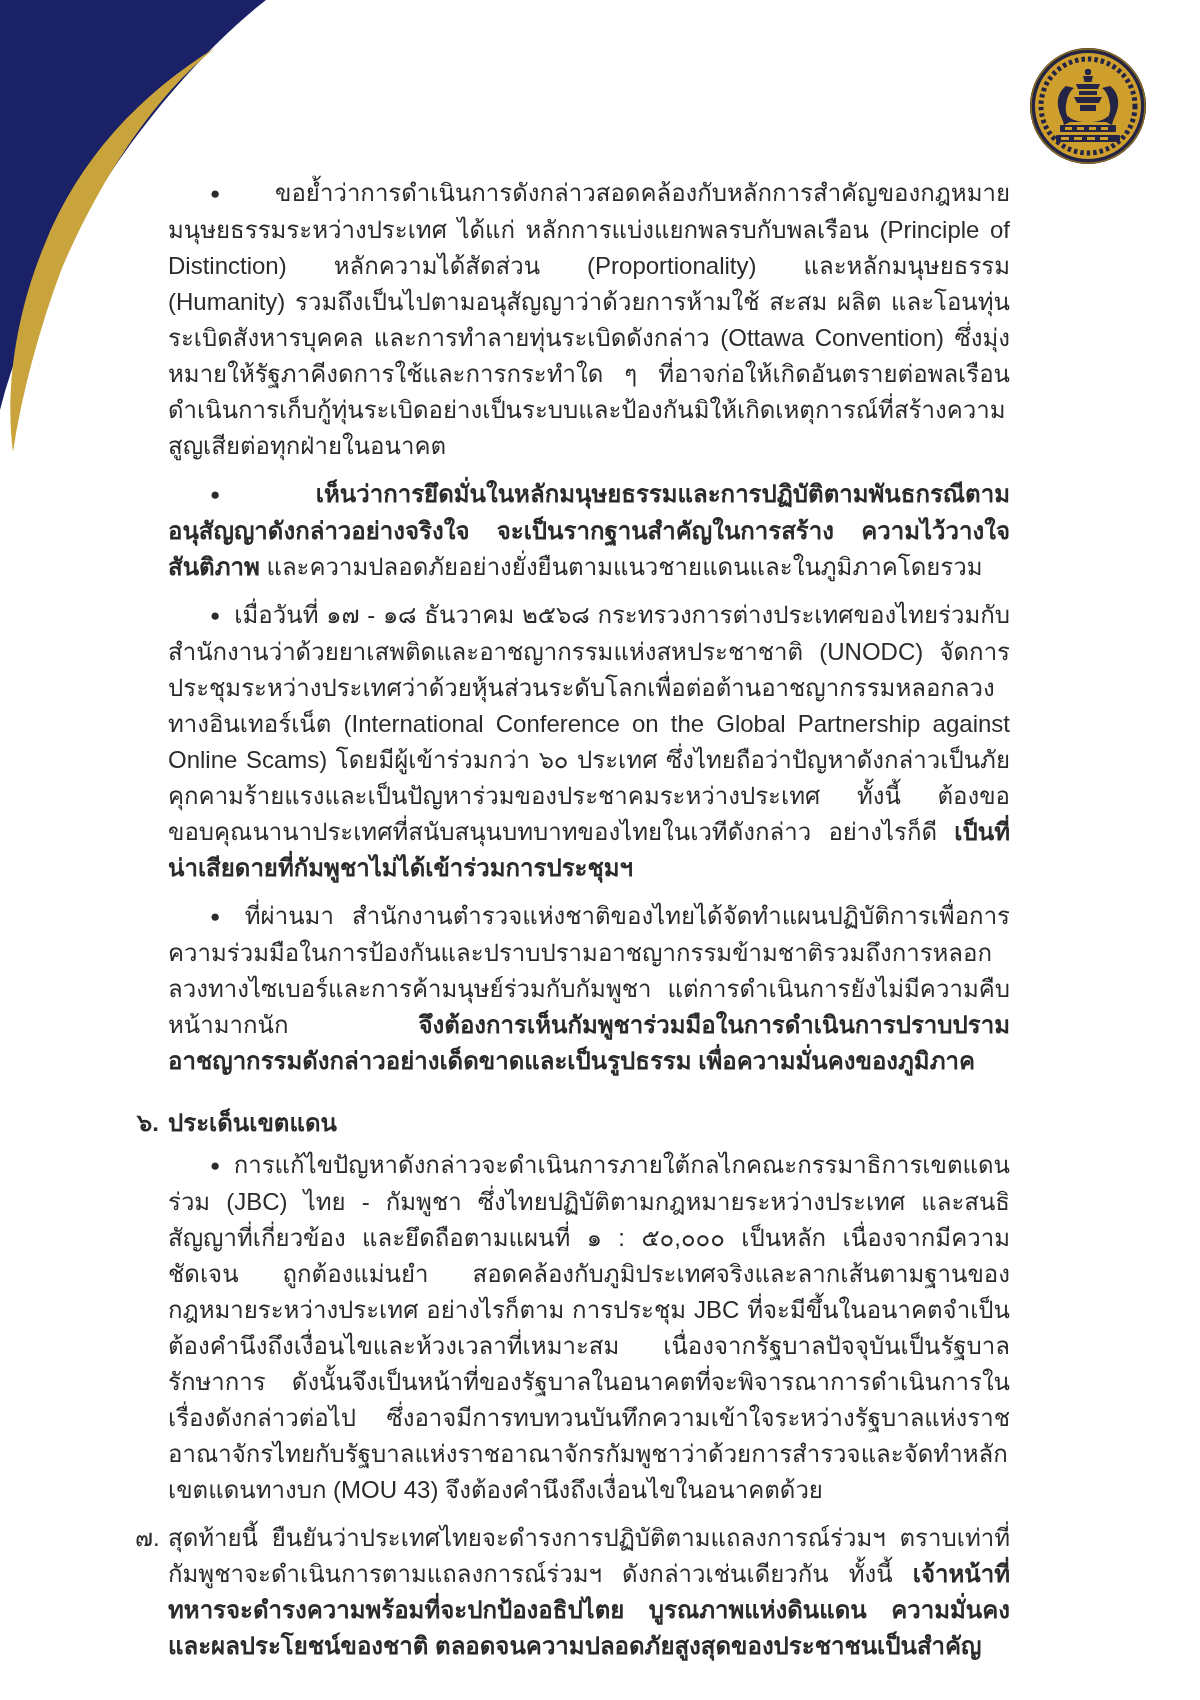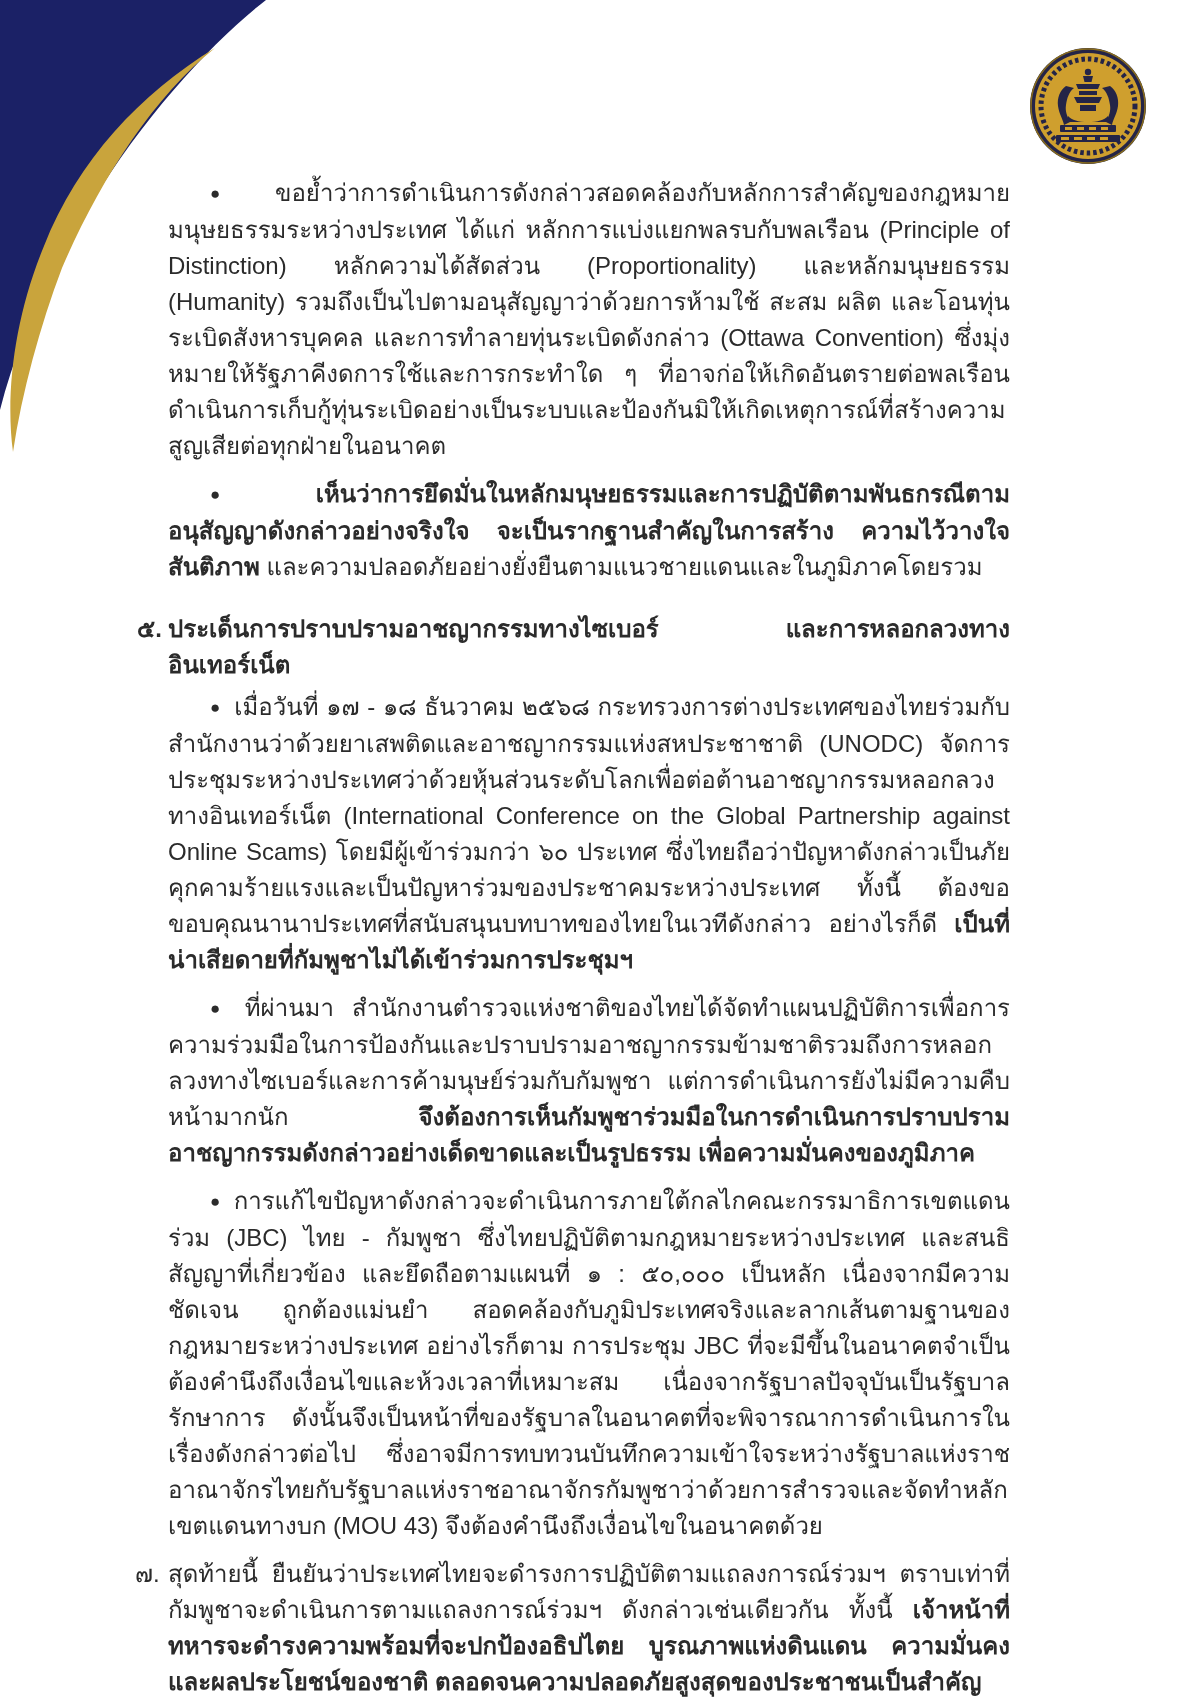--- a/index.html
+++ b/index.html
@@ -72,25 +72,25 @@
       <circle cx="60" cy="60" r="57" fill="none" stroke="#8a6d1c" stroke-width="1.5"></circle>
     </svg>
   </div>
 
   <div class="content">
 
     <p class="para"><span class="bullet">●</span><span><span>ขอย้ำว่าการดำเนินการดังกล่าวสอดคล้องกับหลักการสำคัญของกฎหมายมนุษยธรรมระหว่างประเทศ ได้แก่ หลักการแบ่งแยกพลรบกับพลเรือน (Principle of Distinction) หลักความได้สัดส่วน (Proportionality) และหลักมนุษยธรรม (Humanity) รวมถึงเป็นไปตามอนุสัญญาว่าด้วยการห้ามใช้ สะสม ผลิต และโอนทุ่นระเบิดสังหารบุคคล และการทำลายทุ่นระเบิดดังกล่าว (Ottawa Convention) ซึ่งมุ่งหมายให้รัฐภาคีงดการใช้และการกระทำใด ๆ ที่อาจก่อให้เกิดอันตรายต่อพลเรือนดำเนินการเก็บกู้ทุ่นระเบิดอย่างเป็นระบบและป้องกันมิให้เกิดเหตุการณ์ที่สร้างความสูญเสียต่อทุกฝ่ายในอนาคต</span></span></p>
 
     <p class="para"><span class="bullet">●</span><span><span class="seg-b">เห็นว่าการยึดมั่นในหลักมนุษยธรรมและการปฏิบัติตามพันธกรณีตามอนุสัญญาดังกล่าวอย่างจริงใจ จะเป็นรากฐานสำคัญในการสร้าง ความไว้วางใจ สันติภาพ</span><span> และความปลอดภัยอย่างยั่งยืนตามแนวชายแดนและในภูมิภาคโดยรวม</span></span></p>
 
-    <div class="section-heading"><span class="sec-num">๕.</span><span>ประเด็นการปราบปรามอาชญากรรมทางไซเบอร์ และการหลอกลวงทางอินเทอร์เน็ต</span></div>
 
     <p class="para"><span class="bullet">●</span><span><span>เมื่อวันที่ ๑๗ - ๑๘ ธันวาคม ๒๕๖๘ กระทรวงการต่างประเทศของไทยร่วมกับสำนักงานว่าด้วยยาเสพติดและอาชญากรรมแห่งสหประชาชาติ (UNODC) จัดการประชุมระหว่างประเทศว่าด้วยหุ้นส่วนระดับโลกเพื่อต่อต้านอาชญากรรมหลอกลวงทางอินเทอร์เน็ต (International Conference on the Global Partnership against Online Scams) โดยมีผู้เข้าร่วมกว่า ๖๐ ประเทศ ซึ่งไทยถือว่าปัญหาดังกล่าวเป็นภัยคุกคามร้ายแรงและเป็นปัญหาร่วมของประชาคมระหว่างประเทศ ทั้งนี้ ต้องขอขอบคุณนานาประเทศที่สนับสนุนบทบาทของไทยในเวทีดังกล่าว อย่างไรก็ดี </span><span class="seg-b">เป็นที่น่าเสียดายที่กัมพูชาไม่ได้เข้าร่วมการประชุมฯ</span></span></p>
 
     <p class="para"><span class="bullet">●</span><span><span>ที่ผ่านมา สำนักงานตำรวจแห่งชาติของไทยได้จัดทำแผนปฏิบัติการเพื่อการความร่วมมือในการป้องกันและปราบปรามอาชญากรรมข้ามชาติรวมถึงการหลอกลวงทางไซเบอร์และการค้ามนุษย์ร่วมกับกัมพูชา แต่การดำเนินการยังไม่มีความคืบหน้ามากนัก </span><span class="seg-b">จึงต้องการเห็นกัมพูชาร่วมมือในการดำเนินการปราบปรามอาชญากรรมดังกล่าวอย่างเด็ดขาดและเป็นรูปธรรม เพื่อความมั่นคงของภูมิภาค</span></span></p>
 
+    <div class="section-heading"><span class="sec-num">๖.</span><span>ประเด็นเขตแดน</span></div>
 
     <p class="para"><span class="bullet">●</span><span><span>การแก้ไขปัญหาดังกล่าวจะดำเนินการภายใต้กลไกคณะกรรมาธิการเขตแดนร่วม (JBC) ไทย - กัมพูชา ซึ่งไทยปฏิบัติตามกฎหมายระหว่างประเทศ และสนธิสัญญาที่เกี่ยวข้อง และยึดถือตามแผนที่ ๑ : ๕๐,๐๐๐ เป็นหลัก เนื่องจากมีความชัดเจน ถูกต้องแม่นยำ สอดคล้องกับภูมิประเทศจริงและลากเส้นตามฐานของกฎหมายระหว่างประเทศ อย่างไรก็ตาม การประชุม JBC ที่จะมีขึ้นในอนาคตจำเป็นต้องคำนึงถึงเงื่อนไขและห้วงเวลาที่เหมาะสม เนื่องจากรัฐบาลปัจจุบันเป็นรัฐบาลรักษาการ ดังนั้นจึงเป็นหน้าที่ของรัฐบาลในอนาคตที่จะพิจารณาการดำเนินการในเรื่องดังกล่าวต่อไป ซึ่งอาจมีการทบทวนบันทึกความเข้าใจระหว่างรัฐบาลแห่งราชอาณาจักรไทยกับรัฐบาลแห่งราชอาณาจักรกัมพูชาว่าด้วยการสำรวจและจัดทำหลักเขตแดนทางบก (MOU 43) จึงต้องคำนึงถึงเงื่อนไขในอนาคตด้วย</span></span></p>
 
     <p class="numbered"><span class="num7">๗.</span><span><span>สุดท้ายนี้ ยืนยันว่าประเทศไทยจะดำรงการปฏิบัติตามแถลงการณ์ร่วมฯ ตราบเท่าที่กัมพูชาจะดำเนินการตามแถลงการณ์ร่วมฯ ดังกล่าวเช่นเดียวกัน ทั้งนี้ </span><span class="seg-b">เจ้าหน้าที่ทหารจะดำรงความพร้อมที่จะปกป้องอธิปไตย บูรณภาพแห่งดินแดน ความมั่นคงและผลประโยชน์ของชาติ ตลอดจนความปลอดภัยสูงสุดของประชาชนเป็นสำคัญ</span></span></p>
 
   </div>
 </div>
 
 </body></html>

